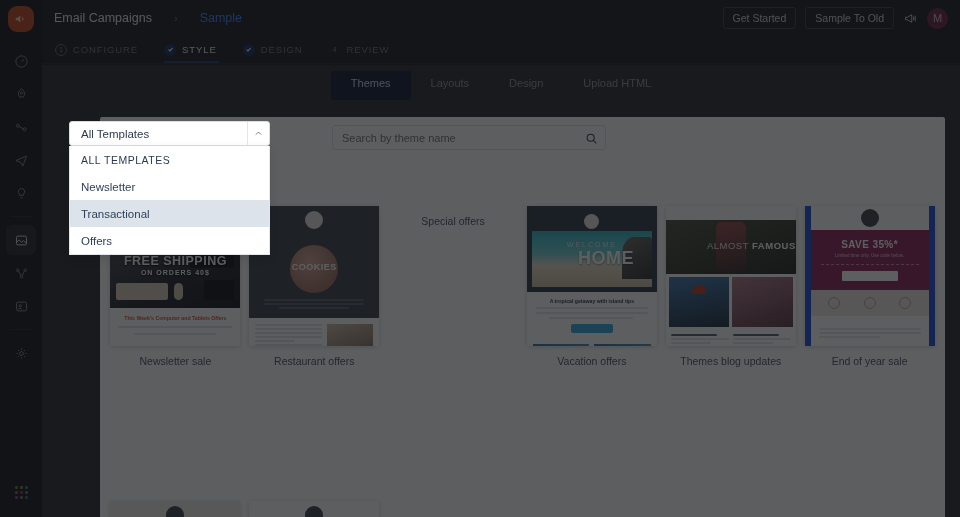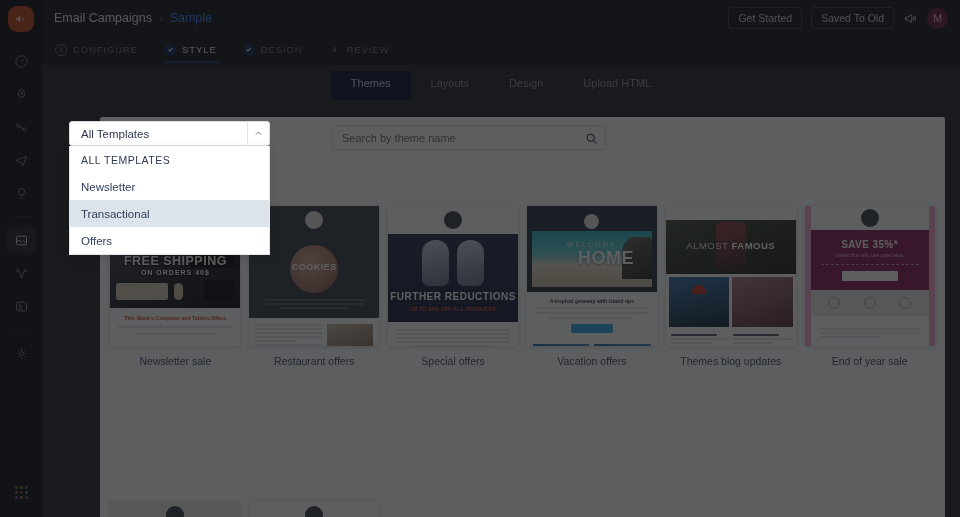--- a/index.html
+++ b/index.html
@@ -43,21 +43,21 @@
   .rail-bottom { margin-top: auto; margin-bottom: 10px; }
   .grid3 { display: grid; grid-template-columns: repeat(3,3px); grid-template-rows: repeat(3,3px); gap: 2px; }
   .grid3 i { display: block; width: 3px; height: 3px; border-radius: 1px; }
 
   
   .topbar {
     position: absolute; left: 42px; top: 0; right: 0; height: 36px;
     background: #1b1d21; display: flex; align-items: center;
     padding: 0 12px; z-index: 6;
   }
-  .crumb { display: flex; align-items: center; gap: 7px; font-size: 12.5px; }
+  .crumb { display: flex; align-items: center; gap: 22px; font-size: 12.5px; }
   .crumb-root { color: #e6e8ec; }
   .crumb-sep { color: #6a707c; font-size: 11px; }
   .crumb-leaf { color: #3b82f6; }
   .top-right { margin-left: auto; display: flex; align-items: center; gap: 9px; }
   .ghost-btn {
     border: 1px solid #3a3f48; border-radius: 3px; background: transparent;
     color: #cfd3da; font-size: 10.5px; padding: 4px 9px; font-family: inherit;
   }
   .bell { color: #cfd3da; display: flex; align-items: center; }
   .bell svg { width: 15px; height: 15px; }
@@ -198,33 +198,33 @@
   .t4 .mid .h { font-size: 5.2px; color: #2f3a49; font-weight: bold; }
   .t4 .mid i { display:block; height:2px; background:#e2e5e9; margin:3px 0; border-radius:1px;}
   .t4 .btn { width: 42px; height: 9px; background: #32a7dd; margin: 5px auto 0; border-radius: 2px; }
   .t4 .duo { display: flex; gap: 5px; padding: 5px 6px 0; background:#fff; }
   .t4 .duo div { flex: 1; height: 26px; background: linear-gradient(170deg,#2d6fa8,#9fd3e8); }
 
   
   .t5 .hero { height: 54px; background: linear-gradient(160deg,#49523f,#23291f); }
   .t5 .hero .fig { position:absolute; left:50%; top:2px; transform:translateX(-50%);
     width: 30px; height: 50px; background: linear-gradient(170deg,#9c4a4a,#3a2b2b); border-radius: 6px;}
-  .t5 .hero .txt { top: 20px; font-size: 9.5px; }
+  .t5 .hero .txt { top: 20px; font-size: 9.5px; text-align: right; }
   .t5 .hero .txt em { font-style: normal; font-weight: normal; opacity: .85; }
   .t5 .duo { display:flex; gap:3px; padding: 3px; }
   .t5 .duo .a { flex:1; height: 50px; background: linear-gradient(170deg,#3f7ab0,#1d2f3f);}
   .t5 .duo .a .hat { width:14px;height:9px;background:#c0392b;border-radius:7px 7px 0 0;margin:8px auto 0;}
   .t5 .duo .b { flex:1; height: 50px; background: linear-gradient(160deg,#b07a88,#5c3a46);}
   .t5 .cap2 { display:flex; gap:4px; padding: 4px 5px; }
   .t5 .cap2 div { flex:1; }
   .t5 .cap2 i { display:block; height:2px; background:#e0e3e7; margin-bottom:2px; border-radius:1px;}
   .t5 .cap2 i.t { background:#56606f; width: 80%; }
 
   
-  .t6 { background: #f9a8d4; }
+  .t6 { background: #1d4ed8; }
   .t6 .purple { background: #8b2457; padding: 9px 8px; margin: 0 6px; }
   .t6 .purple .txt2 { color:#fff; font-weight:bold; font-size:10px; text-align:center; letter-spacing:.4px;}
   .t6 .purple .sm { color:#e2c3d3; font-size:4.5px; text-align:center; margin-top:3px;}
   .t6 .purple .dash { border-top: 1px dashed #c58ba9; margin: 6px 2px; }
   .t6 .purple .cbtn { width:56px;height:10px;background:#fff;margin:0 auto;border-radius:1px;}
   .t6 .icons { display:flex; justify-content:space-around; background:#efe9e3; padding:7px 6px; margin: 0 6px;}
   .t6 .icons span { width:12px;height:12px;border-radius:50%;border:1px solid #b9aea4; display:block;}
   .t6 .ftxt { background:#fff; padding:5px 8px; margin:0 6px;}
   .t6 .ftxt .h { font-size:4.5px; color:#8b2457; font-weight:bold;}
   .t6 .ftxt i { display:block;height:2px;background:#e2e5e9;margin-top:2px;border-radius:1px;}
@@ -340,21 +340,21 @@
     </div>
 
     <div class="topbar">
       <div class="crumb">
         <span class="crumb-root">Email Campaigns</span>
         <span class="crumb-sep">›</span>
         <span class="crumb-leaf">Sample</span>
       </div>
       <div class="top-right">
         <button class="ghost-btn">Get Started</button>
-        <button class="ghost-btn">Saved To Old</button>
+        <button class="ghost-btn">Sample To Old</button>
         <span class="bell">
           <svg viewBox="0 0 24 24" fill="none" stroke="currentColor" stroke-width="1.5">
               <path d="M4 10v4h3l7 4V6l-7 4H4z"></path>
               <path d="M17 9v6"></path>
               <path d="M19.5 7.5v9"></path>
             </svg>
         </span>
         <div class="avatar">M</div>
       </div>
     </div>
@@ -455,40 +455,20 @@
                     <i style="width:60%"></i>
                     <i></i>
                   </div>
                 <div class="img"></div>
               </div>
             </div>
             <div class="cap">Restaurant offers</div>
           </div>
 
           <div class="cell">
-            <div class="thumb t3">
-              <div class="th-head">
-                  <div class="th-logo"></div>
-                </div>
-              <div class="hero">
-                <div class="shoe">
-                    <b></b>
-                    <b></b>
-                  </div>
-                <div class="txt">FURTHER REDUCTIONS</div>
-                <div class="sub">UP TO 60% OFF ALL PRODUCTS</div>
-              </div>
-              <div class="body">
-                  <i></i>
-                  <i></i>
-                  <i></i>
-                  <i></i>
-                  <i style="width:70%;margin:0 auto"></i>
-                </div>
-            </div>
             <div class="cap">Special offers</div>
           </div>
 
           <div class="cell">
             <div class="thumb t4">
               <div class="frame">
                 <div class="th-head" style="background:transparent;height:20px">
                     <div class="th-logo" style="background:#e9e5df;width:15px;height:15px"></div>
                   </div>
                 <div class="hero">

